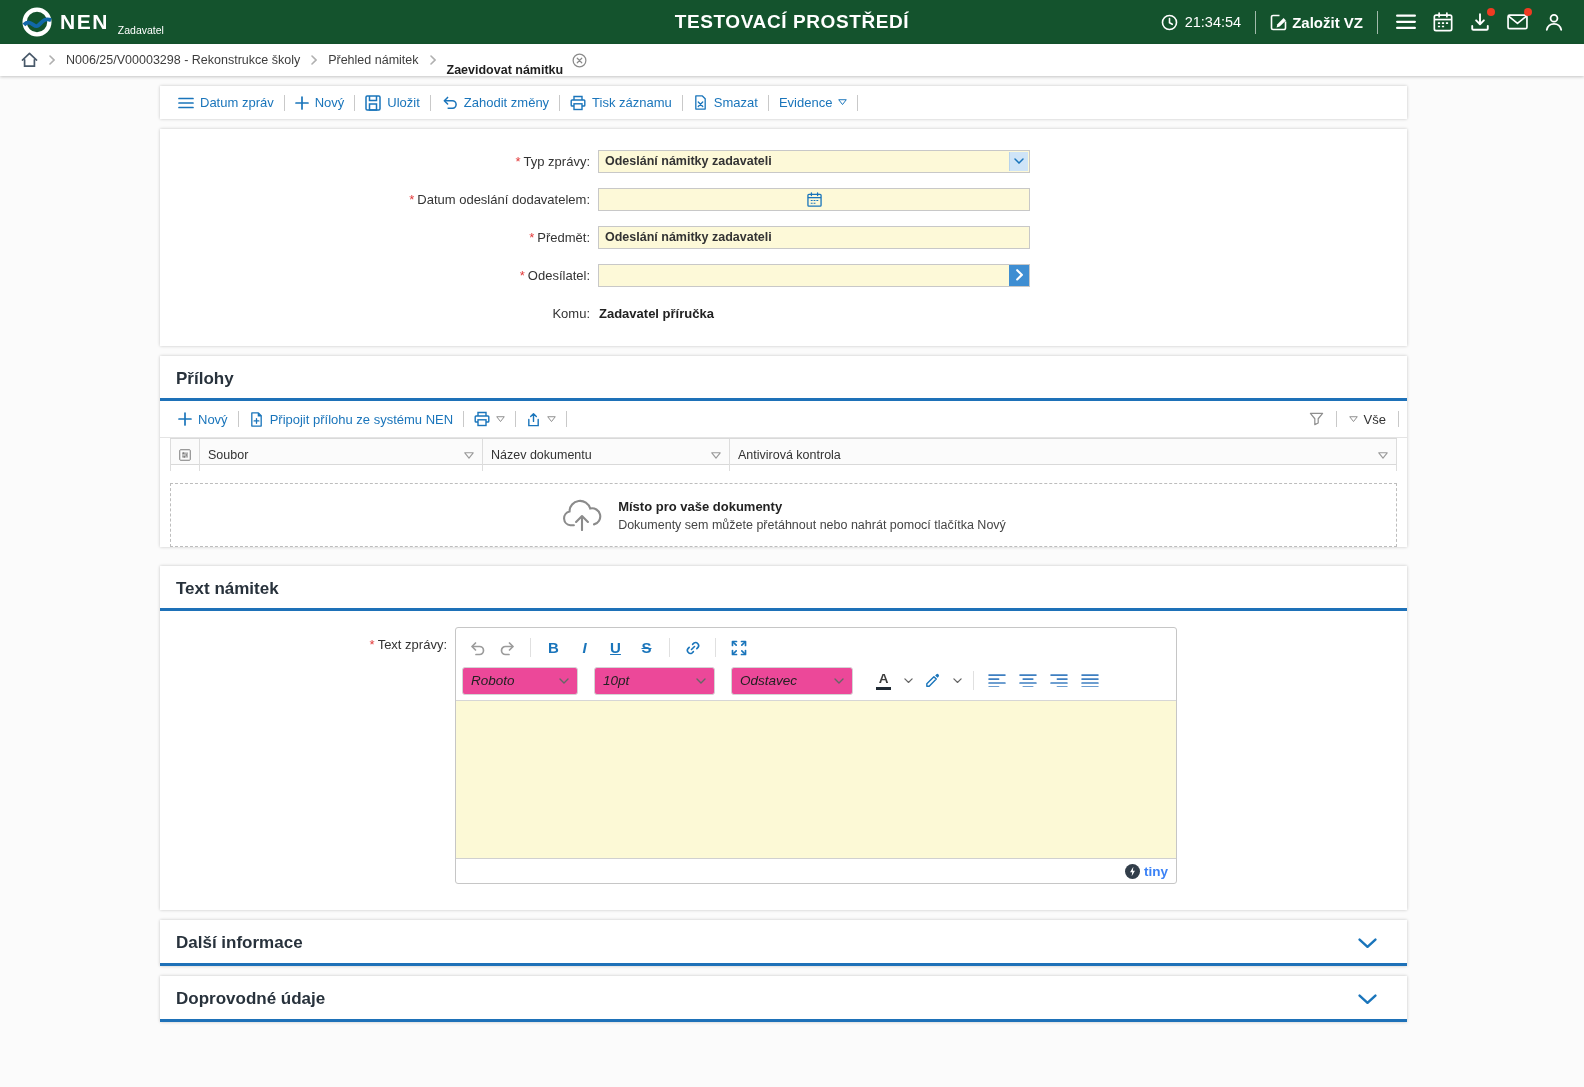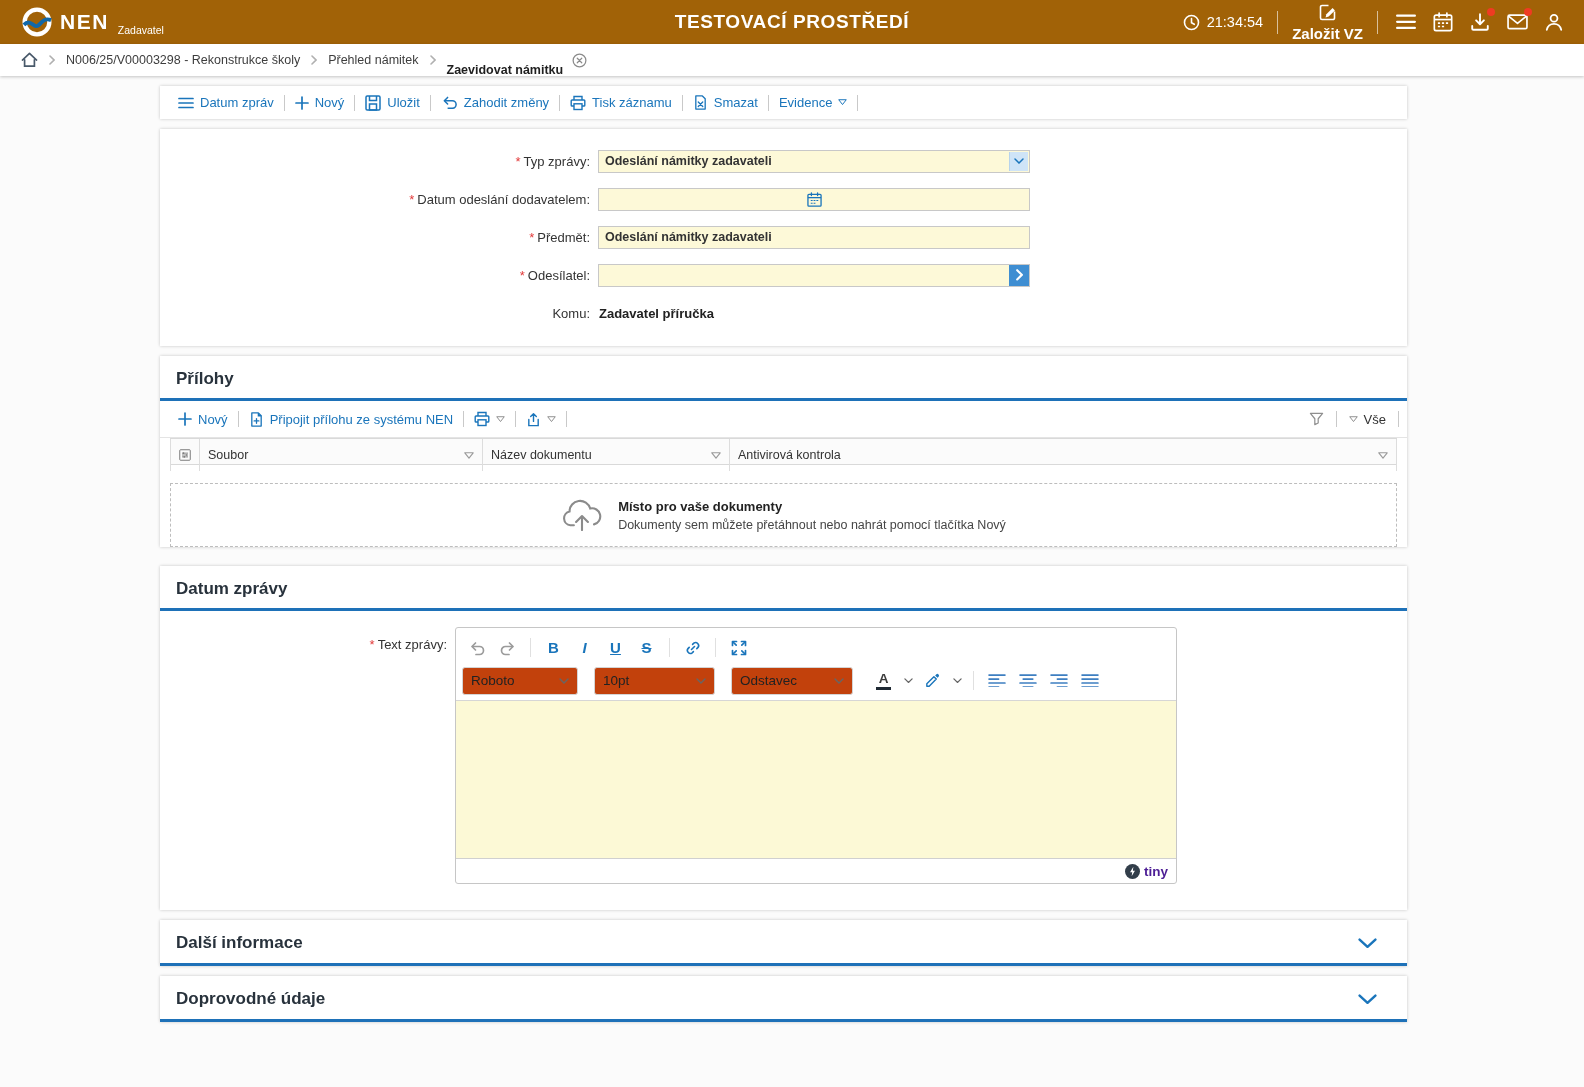--- a/index.html
+++ b/index.html
@@ -2,29 +2,29 @@
 <html><head>
 <meta charset="utf-8">
 <style>
   * { margin:0; padding:0; box-sizing:border-box; }
   html,body { background:#fdfdfd; }
   body { font-family:"Liberation Sans", sans-serif; color:#333; }
   .page { position:relative; width:1584px; height:1087px; overflow:hidden; background:#fbfbfb; }
   button { font-family:inherit; }
 
   
-  .topbar { height:44px; background:#a16207; display:flex; align-items:center; color:#fff; padding:0 16px 0 22px; position:relative; }
+  .topbar { height:44px; background:#14532d; display:flex; align-items:center; color:#fff; padding:0 16px 0 22px; position:relative; }
   .brand { display:flex; align-items:center; gap:8px; cursor:pointer; }
   .brand-name { font-size:21px; font-weight:bold; letter-spacing:1.5px; }
   .brand-sub { font-size:10.5px; transform:translateY(8px); margin-left:1px; }
   .env-title { position:absolute; left:0; right:0; text-align:center; font-size:19px; font-weight:bold; letter-spacing:.6px; pointer-events:none; }
   .topbar-right { margin-left:auto; display:flex; align-items:center; gap:9px; z-index:1; }
   .clock { display:flex; align-items:center; gap:7px; font-size:14.5px; }
   .vdiv { width:1px; height:23px; background:rgba(255,255,255,.6); margin:0 5px; }
-  .createvz { display:flex; align-items:center; gap:4px; font-size:15px; font-weight:bold; color:#fff; background:none; border:none; cursor:pointer;flex-direction:column; }
+  .createvz { display:flex; align-items:center; gap:4px; font-size:15px; font-weight:bold; color:#fff; background:none; border:none; cursor:pointer; }
   .iconbtn { position:relative; width:28px; height:28px; display:flex; align-items:center; justify-content:center; background:none; border:none; color:#fff; cursor:pointer; }
   .badge-dot { position:absolute; top:0; right:-1px; width:8px; height:8px; border-radius:50%; background:#ef3b22; }
 
   
   .breadcrumb { height:32px; background:#fff; display:flex; align-items:center; gap:11px; padding:0 21px; font-size:12.5px; color:#3d3d3d; box-shadow:0 1px 3px rgba(0,0,0,.22); position:relative; z-index:3; }
   .crumb-home { background:none; border:none; color:#49596a; cursor:pointer; display:flex; align-items:center; }
   .crumb { text-decoration:none; color:#3d3d3d; cursor:pointer; }
   .crumb.active { font-weight:bold; color:#1f1f1f; cursor:default;margin-top:19px; }
   .crumb-sep { display:flex; align-items:center; }
   .crumb-close { background:none; border:none; cursor:pointer; display:flex; align-items:center; margin-left:-2px; }
@@ -76,30 +76,30 @@
   .ed-toolbar { padding:3px 6px; }
   .ed-rowbar { display:flex; align-items:center; height:33px; gap:2px; }
   .ed-btn { min-width:29px; height:27px; display:flex; align-items:center; justify-content:center; background:none; border:none; color:#1a75bb; font-size:15px; cursor:pointer; border-radius:3px; gap:3px; }
   .ed-btn.muted { color:#9b9b9b; }
   .ed-btn .glyph { font-size:15px; }
   .ed-btn .b { font-weight:800; }
   .ed-btn .i { font-style:italic; font-weight:bold; }
   .ed-btn .u { text-decoration:underline; font-weight:bold; }
   .ed-btn .s { text-decoration:line-through; font-weight:bold; }
   .ed-sep { width:1px; height:19px; background:#e0e0e0; margin:0 6px; }
-  .ed-select { height:28px; border:1px solid #d4d4d4; border-radius:3px; display:flex; align-items:center; justify-content:space-between; padding:0 8px; font-size:13.5px; color:#222; cursor:pointer; margin-right:14px; background:#c2410c; }
+  .ed-select { height:28px; border:1px solid #d4d4d4; border-radius:3px; display:flex; align-items:center; justify-content:space-between; padding:0 8px; font-size:13.5px; color:#222; cursor:pointer; margin-right:14px; background:#ec4899;font-style:italic; }
   .ed-select.w-font { width:116px; } .ed-select.w-size { width:121px; } .ed-select.w-block { width:122px; }
   .color-split { display:flex; align-items:center; gap:2px; }
   .fore-a { display:flex; flex-direction:column; align-items:center; line-height:1; }
   .fore-a .letter { font-size:13.5px; font-weight:bold; color:#3c3c3c; }
   .fore-a .bar { width:15px; height:3px; background:#1f2933; margin-top:1.5px; }
   .ed-body { height:158px; background:#fcf9d6; border-top:1px solid #d6d6d6; cursor:text; }
   .ed-status { height:25px; border-top:1px solid #d0d0d0; display:flex; align-items:center; justify-content:flex-end; padding-right:8px; gap:5px; }
   .tiny-brand { display:flex; align-items:center; gap:4px; cursor:pointer; }
-  .tiny-brand .txt { font-size:13.5px; font-weight:bold; color:#4c1d95; }
+  .tiny-brand .txt { font-size:13.5px; font-weight:bold; color:#3b82f6; }
 
   
   .collapsed-head { display:flex; align-items:center; justify-content:space-between; padding:13px 30px 10px 16px; border-bottom:3px solid #1e71b8; }
   .collapsed-head h2 { font-size:17px; font-weight:bold; color:#28323c; }
   .chev-btn { background:none; border:none; cursor:pointer; display:flex; align-items:center; }
 </style>
 </head>
 <body>
 
 <div class="page">
@@ -465,21 +465,21 @@
         </span>
         <div class="dz-text">
           <div class="dz-title">Místo pro vaše dokumenty</div>
           <div class="dz-sub">Dokumenty sem můžete přetáhnout nebo nahrát pomocí tlačítka Nový</div>
         </div>
       </div>
     </section>
 
     <section class="panel">
       <div class="section-head">
-        <h2 class="section-title">Datum zprávy</h2>
+        <h2 class="section-title">Text námitek</h2>
       </div>
 
       <div class="editor-row">
         <label class="editor-label"><span class="req">*</span><span>Text zprávy:</span></label>
 
         <div class="editor">
           <div class="ed-toolbar">
             <div class="ed-rowbar">
               <button class="ed-btn muted">
                   <svg viewBox="0 0 18 16" width="18">

